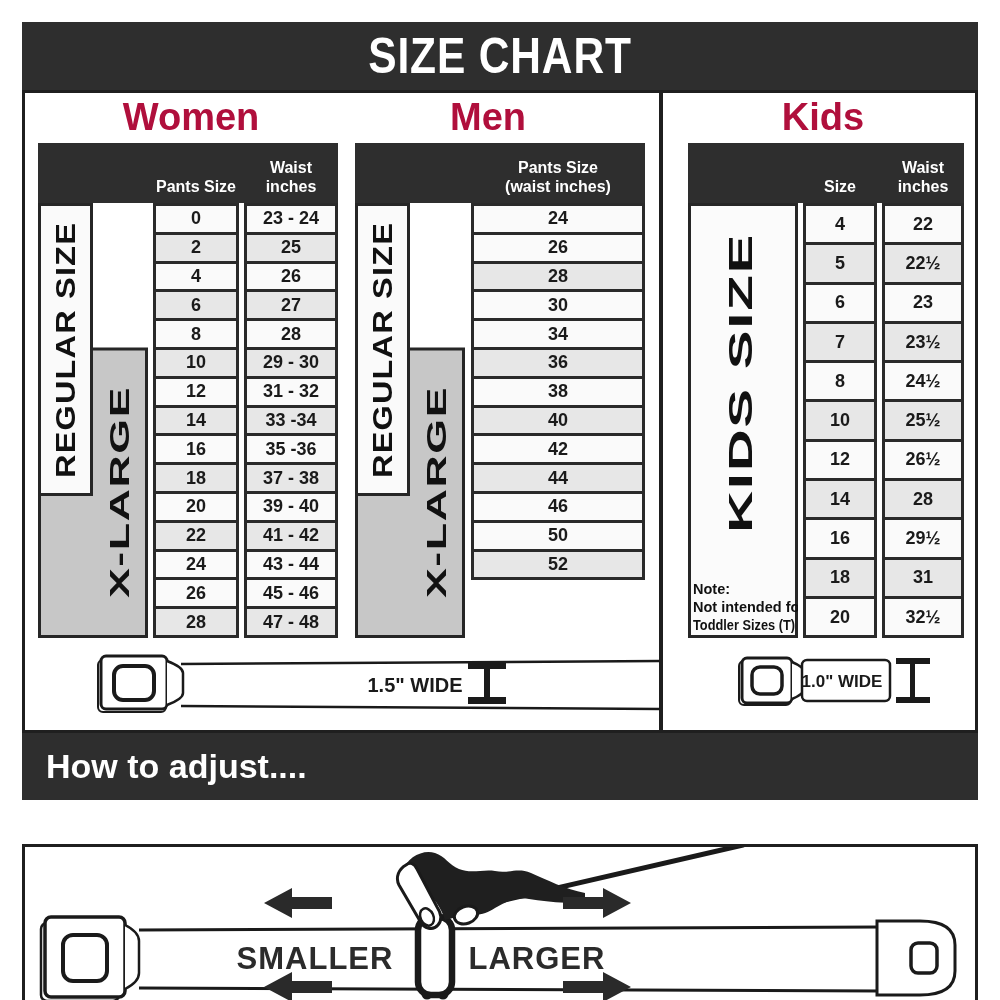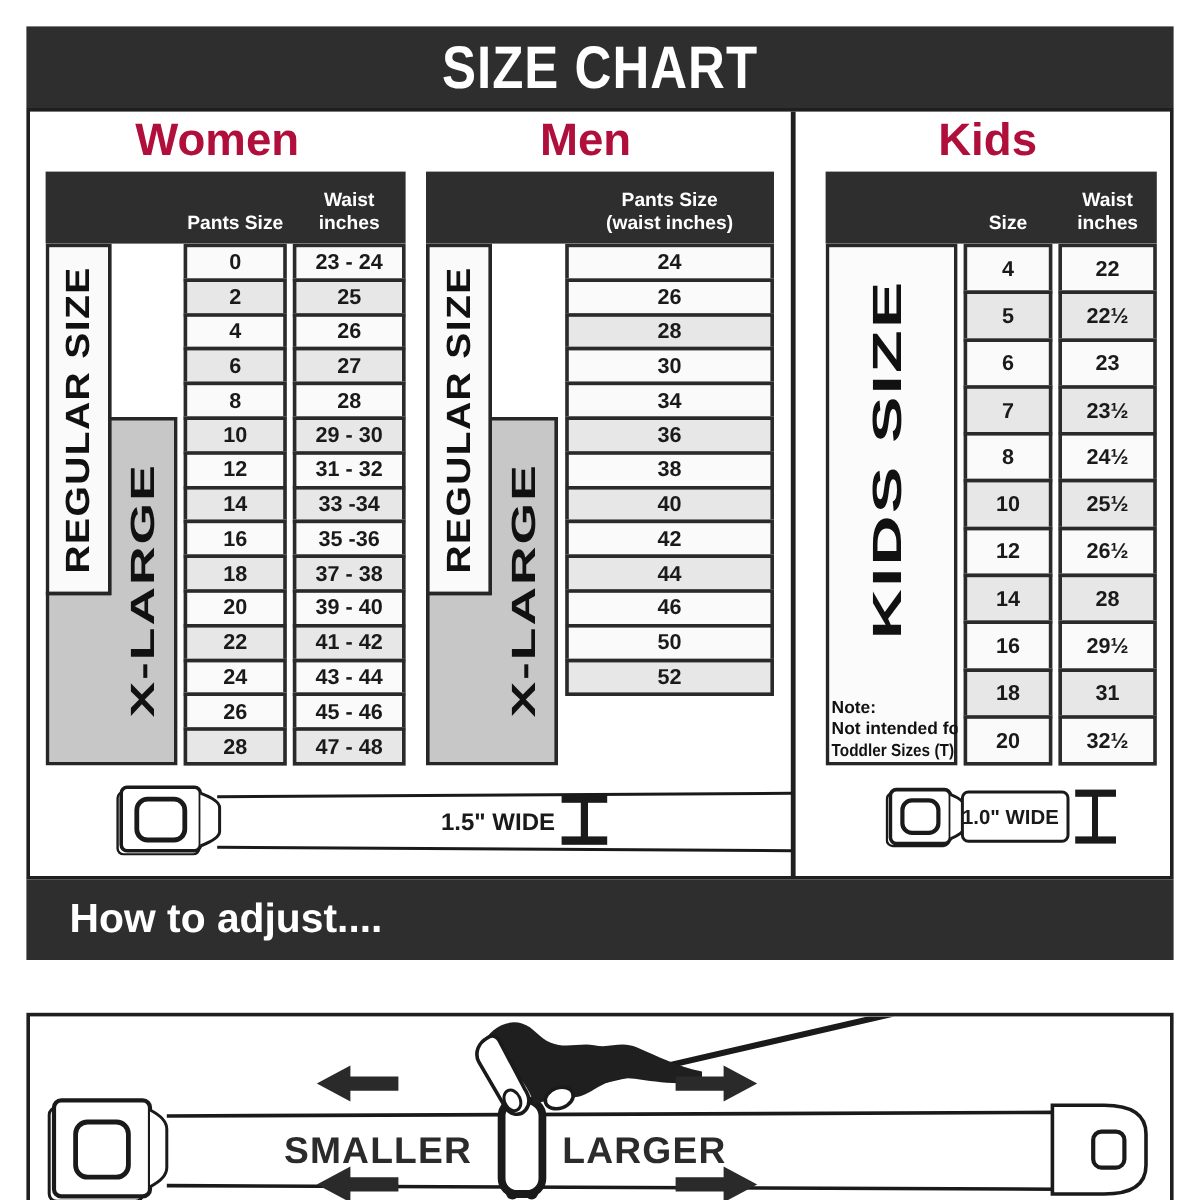--- a/index.html
+++ b/index.html
@@ -8,21 +8,21 @@
 
   .banner{position:absolute;left:22px;top:22px;width:956px;height:68px;background:var(--banner-bg,#2e2e2e);
           display:flex;align-items:center;justify-content:center;}
   .banner span{color:#fff;font-weight:700;font-size:50px;letter-spacing:1px;transform:scaleX(.85);white-space:nowrap;}
 
   .main{position:absolute;left:22px;top:90px;width:956px;height:643px;border:3px solid var(--border,#1f1f1f);box-sizing:border-box;background:#fff;}
   .divider{position:absolute;left:634px;top:0;width:4px;height:637px;background:var(--border,#1f1f1f);}
 
   .col-heading{position:absolute;top:3px;height:44px;font-size:38px;font-weight:700;color:var(--heading-red,#b00f3c);
                text-align:center;white-space:nowrap;}
-  .wh{left:6px;width:300px;} .mh{left:318px;width:290px;} .kh{left:660px;width:276px;}
+  .wh{left:16px;width:300px;} .mh{left:318px;width:290px;} .kh{left:660px;width:276px;}
 
   .size-table{position:absolute;top:50px;}
   .women{left:13px;width:300px;} .men{left:330px;width:290px;} .kids{left:663px;width:276px;}
 
   .thead{height:60px;background:var(--banner-bg,#2e2e2e);color:#fff;display:flex;align-items:flex-end;
          font-weight:700;font-size:16px;line-height:1.15;text-align:center;padding-bottom:7px;box-sizing:border-box;}
   .hsp{width:110px;flex:none;}
   .hcell{flex:none;text-align:center;}
   .women .hc1{width:86px;margin-left:5px;} .women .hc2{width:94px;margin-left:5px;}
   .men .hc1{width:174px;margin-left:6px;}
@@ -46,21 +46,21 @@
   .klabel{font:700 34px "Liberation Sans",sans-serif;fill:#111;letter-spacing:1px;}
   .note{font:700 14.5px "Liberation Sans",sans-serif;fill:#111;}
   .belt-text{font:700 20px "Liberation Sans",sans-serif;fill:#1a1a1a;}
   .belt-text-sm{font:700 17px "Liberation Sans",sans-serif;fill:#1a1a1a;}
   .adj-text{font:700 31px "Liberation Sans",sans-serif;fill:#2b2b2b;letter-spacing:1px;}
 
   .belt-wm{position:absolute;left:70px;top:558px;}
   .belt-kids{position:absolute;left:713px;top:560px;}
 
   .howto-bar{position:absolute;left:22px;top:733px;width:956px;height:67px;background:var(--banner-bg,#2e2e2e);
-             color:#fff;display:flex;align-items:center;padding-left:36px;box-sizing:border-box;
+             color:#fff;display:flex;align-items:center;padding-left:24px;box-sizing:border-box;
              font-size:34px;font-weight:700;}
   .howto-box{position:absolute;left:22px;top:800px;width:956px;height:166px;border:3px solid var(--border,#1f1f1f);
              box-sizing:border-box;background:#fff;overflow:hidden;margin-top:44px;}
 </style>
 </head>
 <body>
 
 <div class="banner">
   <span>SIZE CHART</span>
 </div>

